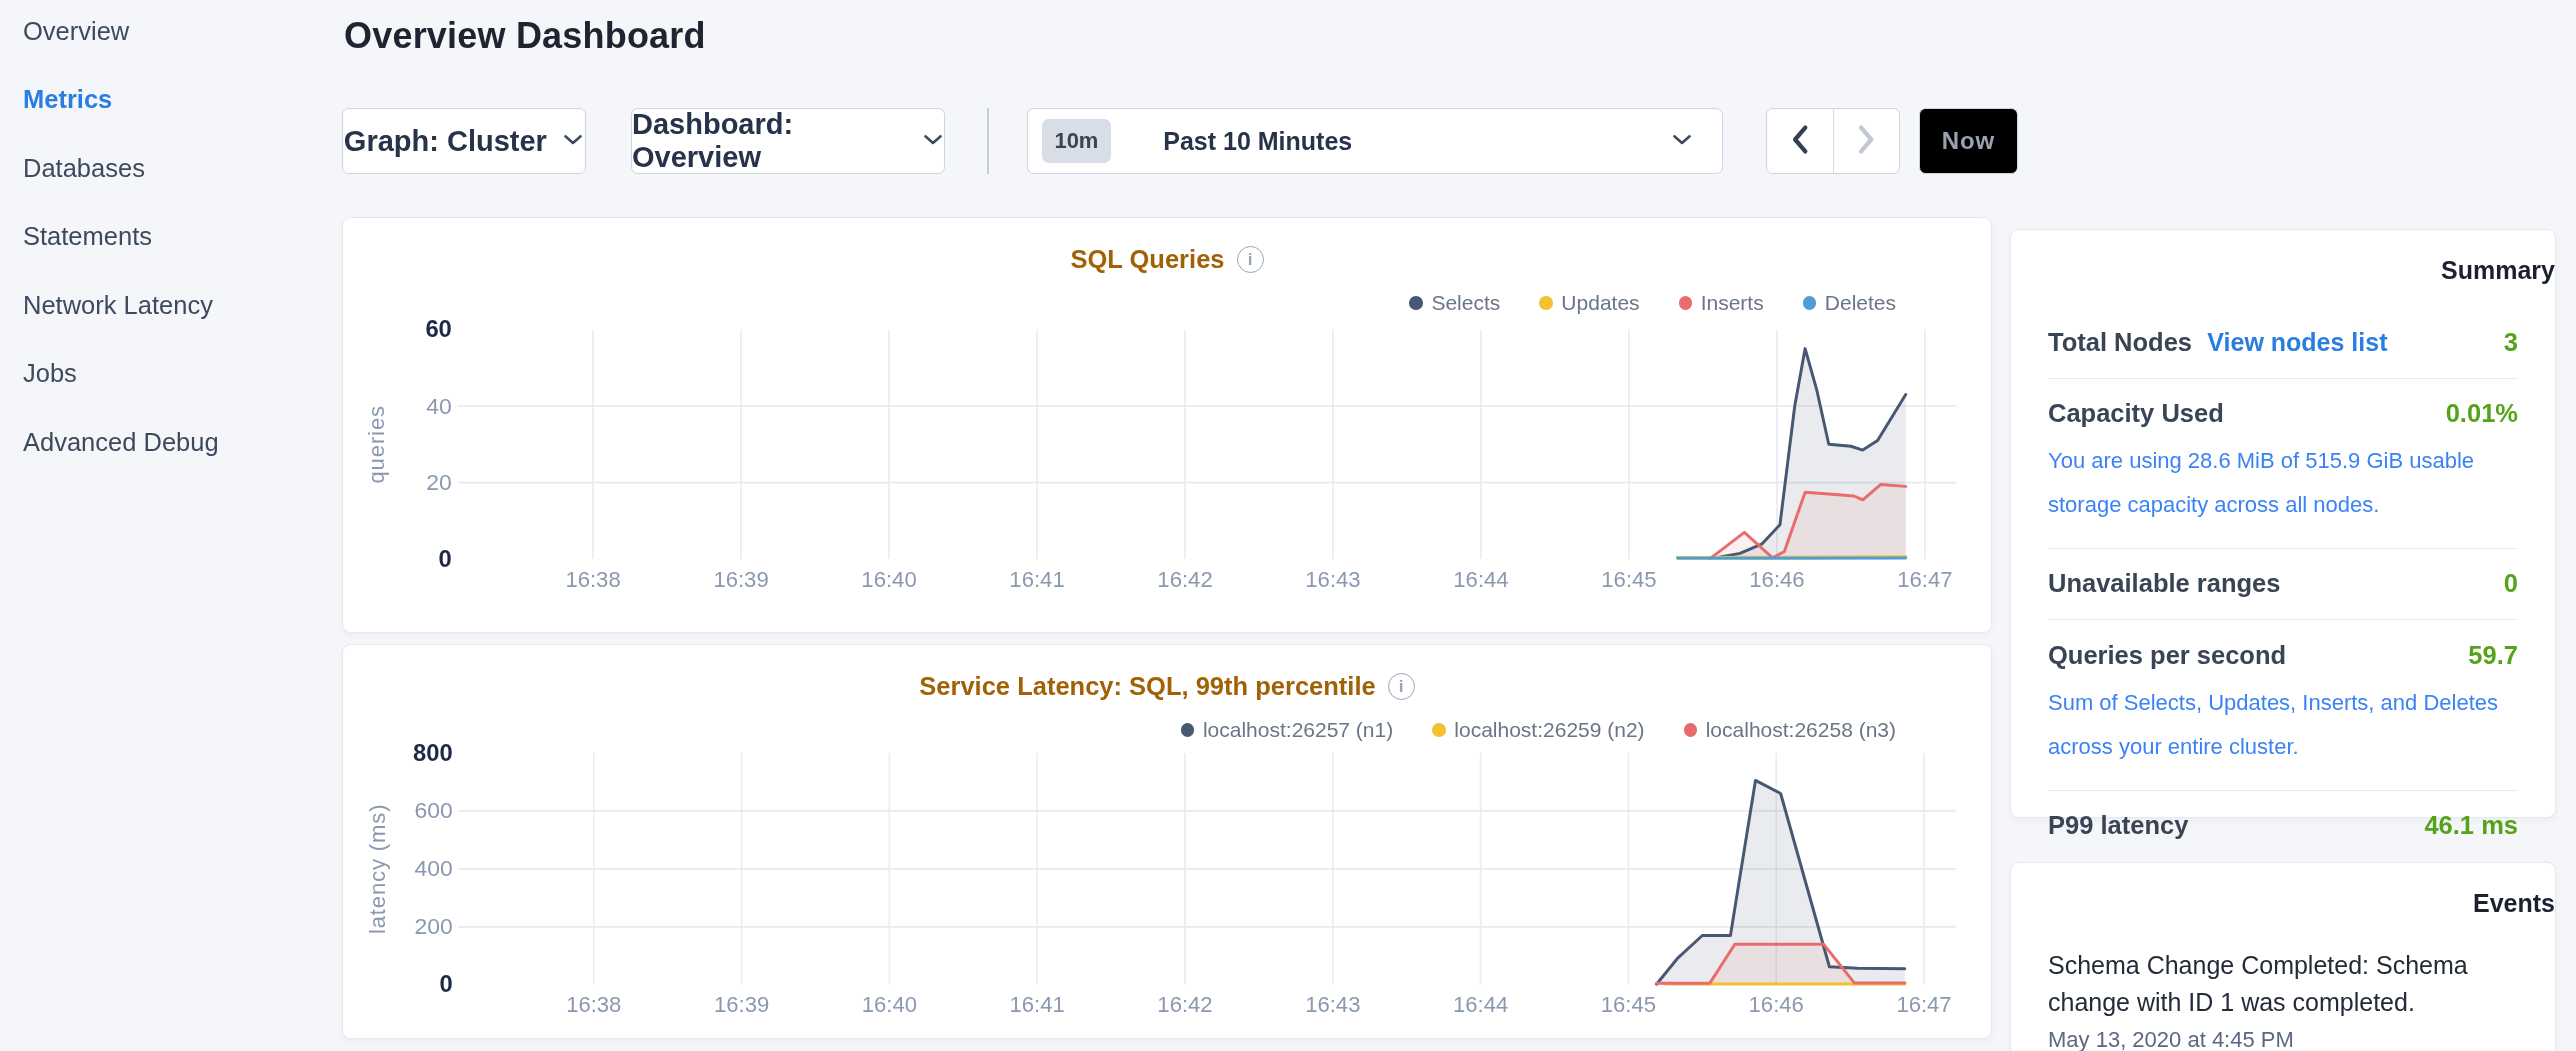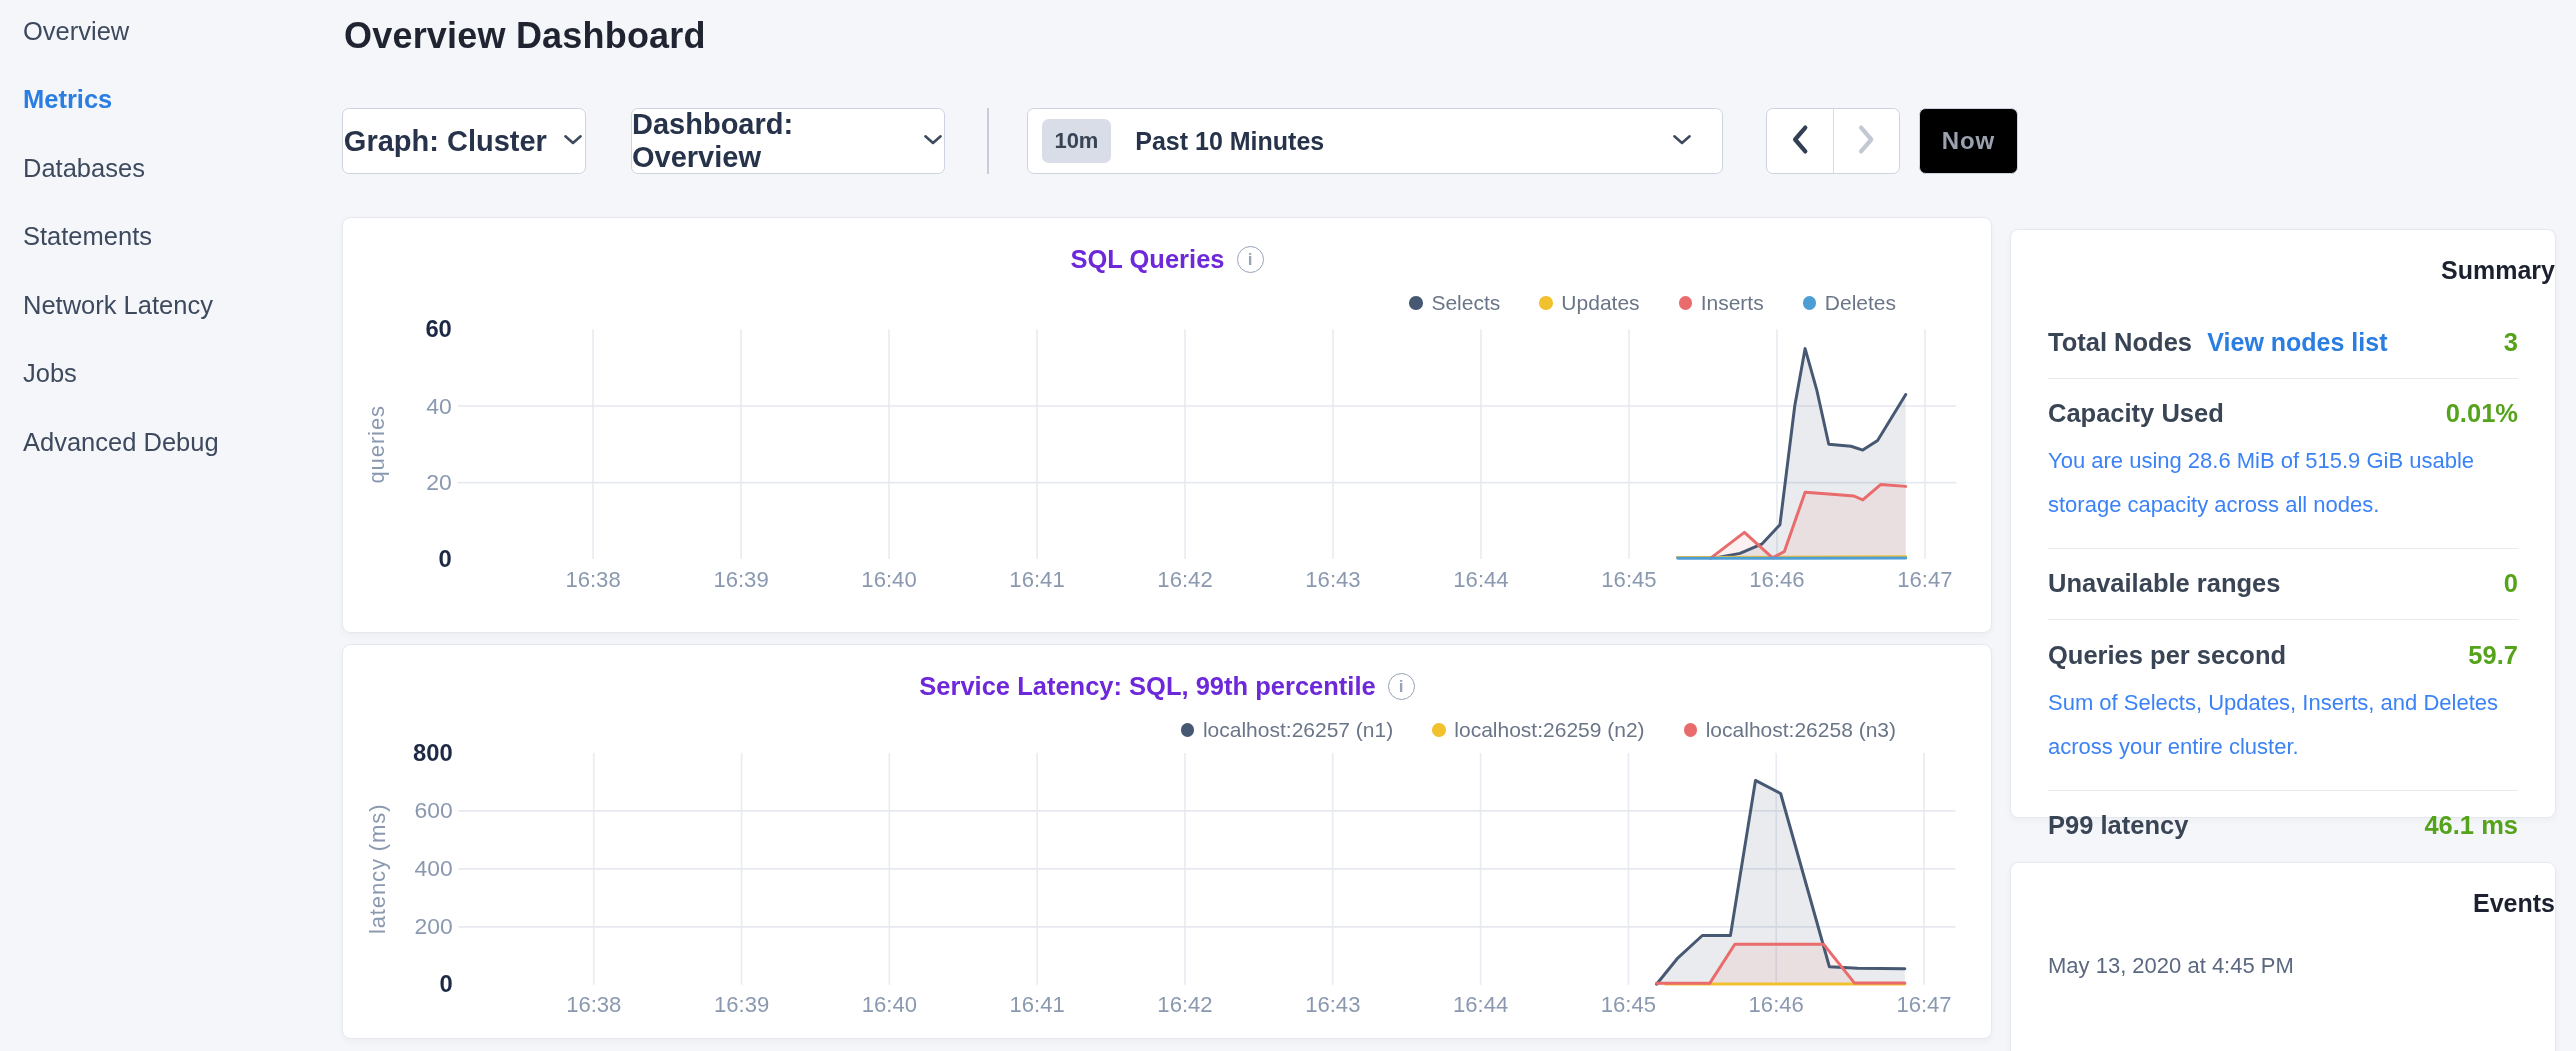--- a/index.html
+++ b/index.html
@@ -17,36 +17,36 @@
   
   .page-title { position:absolute; left:344px; top:15.3px; font-size:36px; font-weight:600; color:#1f2430; letter-spacing:0.2px; }
   
   .ctl { position:absolute; top:108px; height:66px; background:#fff; border:0.9px solid #ced4df; border-radius:6.8px;
          display:flex; align-items:center; justify-content:center; cursor:pointer; }
   .dd1 { left:342px; width:244px; }
   .dd2 { left:631px; width:314px; }
   .dd-label { font-size:29px; font-weight:700; color:#27334a; }
   .chev { margin-left:15.3px; display:inline-block; }
   .vdivider { position:absolute; left:987px; top:108px; width:1.7px; height:66px; background:#c6ccd8; }
-  .timebox { left:1027px; width:696px; justify-content:flex-end; padding:0 29px 0 13.6px; }
+  .timebox { left:1027px; width:696px; justify-content:flex-end; padding:0 29px 0 13.6px;gap:28px; }
   .time-badge { background:#d9dde8; color:#394455; font-size:22px; font-weight:700; border-radius:6.8px; padding:9.4px 12.8px; margin-right:24px; }
   .time-label { font-size:25px; font-weight:700; color:#27334a; flex:1; text-align:left; }
   .arrows { position:absolute; left:1766px; top:108px; width:134px; height:66px; background:#fff; border:0.9px solid #ced4df; border-radius:6.8px; display:flex; }
   .arrow-cell { flex:1; display:flex; align-items:center; justify-content:center; cursor:pointer; }
   .arrow-cell + .arrow-cell { border-left:0.9px solid #d5dae3; }
   .nowbtn { left:1919px; width:99px; font-size:24px; font-weight:700; color:#9aa2af; letter-spacing:0.9px; background:#000000; }
   
   .card { position:absolute; background:#fff; border:0.9px solid #e5e8ef; border-radius:8.5px; box-shadow:0 2.6px 6px rgba(30,40,60,0.04); }
   .card-sql { left:342px; top:217px; width:1650px; height:416px; }
   .card-lat { left:342px; top:644px; width:1650px; height:395px; }
   .card-summary { left:2010px; top:229px; width:546px; height:589px; }
   .card-events { left:2010px; top:862px; width:546px; height:238px; }
   
   .chart-title-row { position:absolute; left:0; top:27px; width:100%; display:flex; align-items:center; justify-content:center; gap:12px; }
-  .chart-title { font-size:25.5px; font-weight:700; color:#6d28d9; }
+  .chart-title { font-size:25.5px; font-weight:700; color:#a16207; }
   .info-icon { width:27px; height:27px; border:1.7px solid #97a3b7; border-radius:50%; color:#97a3b7;
                font-size:17px; font-weight:700; display:flex; align-items:center; justify-content:center; cursor:pointer; }
   .legend { position:absolute; top:73px; right:95px; display:flex; gap:39px; }
   .legend-item { display:flex; align-items:center; gap:8.5px; cursor:pointer; }
   .legend-dot { width:13.6px; height:13.6px; border-radius:50%; }
   .legend-label { font-size:21px; color:#6a7587; }
   .chart-svg { position:absolute; left:0; top:0; }
   
   .panel-title { text-align:right; font-size:25px; font-weight:700; color:#1c2130; padding-top:25.5px; }
   .sum-body { padding:22px 37px 0 37px; }
@@ -285,16 +285,17 @@
         <span class="sum-label">P99 latency</span>
         <span class="sum-value">46.1 ms</span>
       </div>
     </div>
   </div>
 </aside>
 
 <aside class="card card-events">
   <div class="panel-title">Events</div>
   <div class="event-body">
+    <div class="event-text">Schema Change Completed: Schema change with ID 1 was completed.</div>
     <div class="event-date">May 13, 2020 at 4:45 PM</div>
   </div>
 </aside>
 
 
 </body></html>

